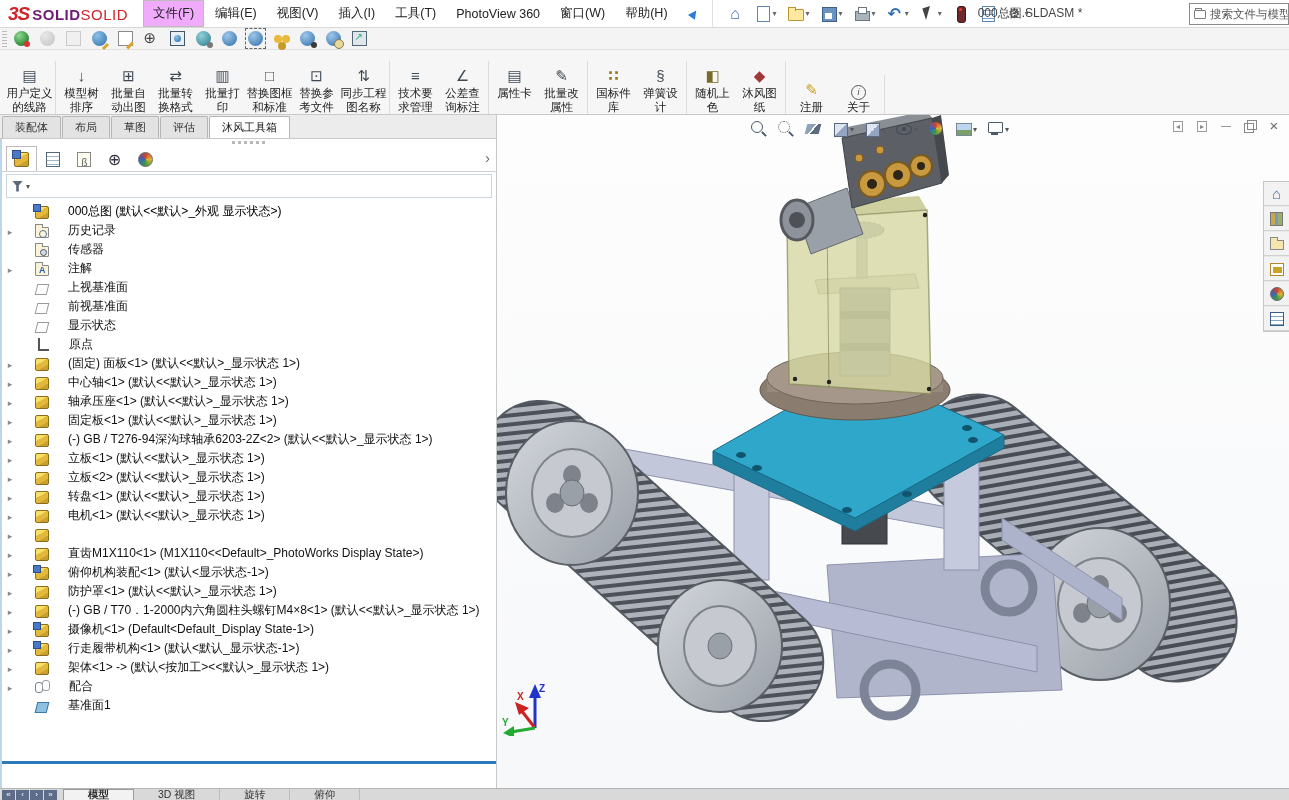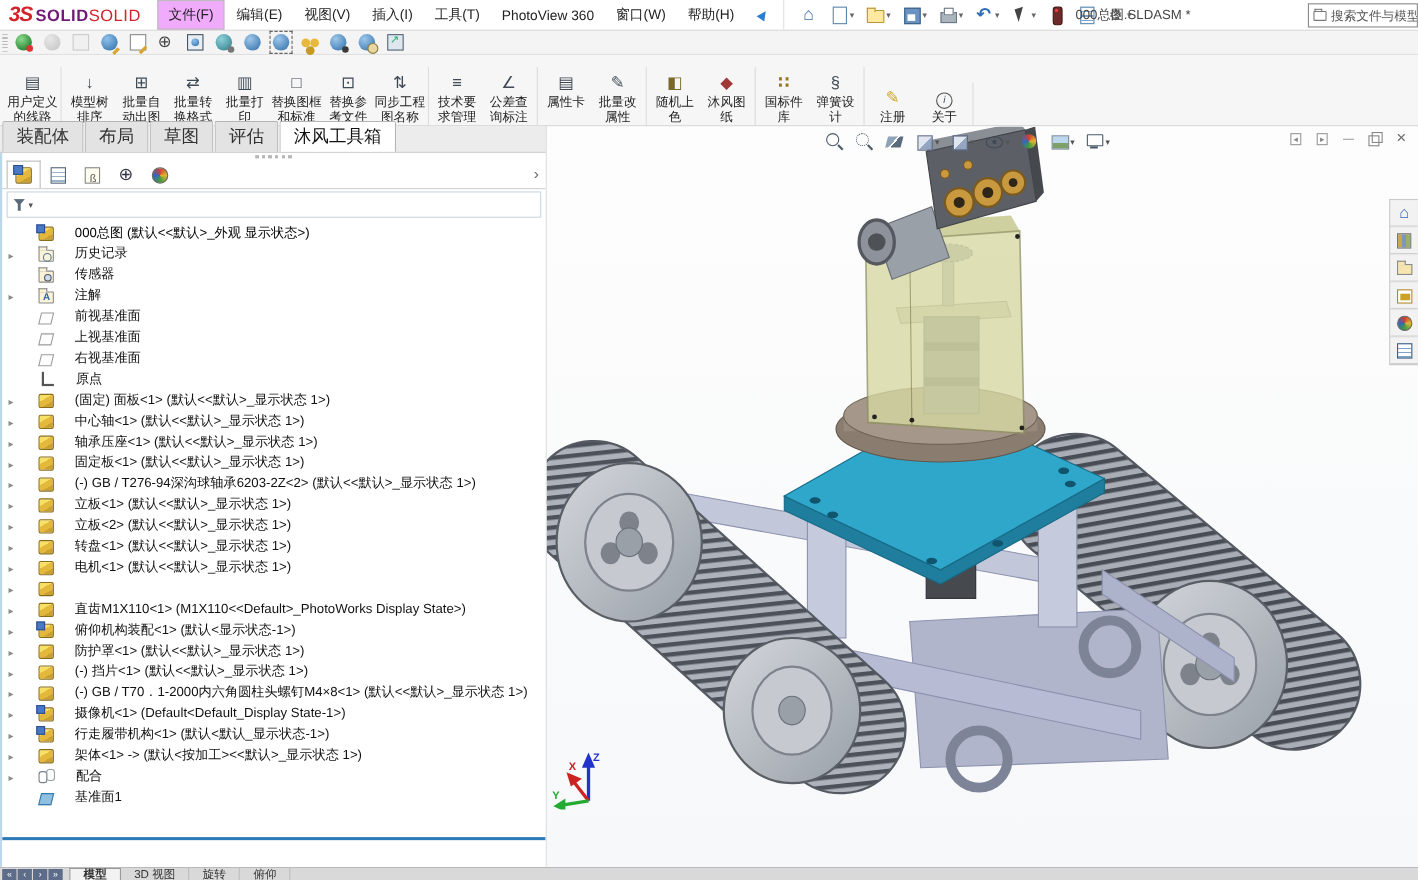--- a/index.html
+++ b/index.html
@@ -95,21 +95,21 @@
   .ricon[data-icon="gb-lib"]::before{content:"∷";color:#9a7a1f;font-weight:bold}
   .ricon[data-icon="spring"]::before{content:"§"}
   .ricon[data-icon="register"]::before{content:"✎";color:#c9a227}
   .ricon[data-icon="about"]::before{content:"i";display:inline-block;width:13px;height:13px;line-height:12px;border:1.2px solid #555;border-radius:50%;font-size:9px;font-style:italic}
   .rl{font-size:11.5px;line-height:14px;color:#222;white-space:nowrap}
 
   
   .main{height:673px;position:relative;background:#fff;display:flex}
   .leftcol{width:497px;flex:none;display:flex;flex-direction:column;border-right:1px solid #c8c8c8}
   .doctabs{height:24px;background:#ececec;border-bottom:1px solid #c9c9c9;display:flex;align-items:flex-end;padding-left:2px}
-  .dtab{padding:3px 12px;border:1px solid #b5b5b5;border-bottom:none;background:#e3e3e3;margin-right:1px;font-size:16px;color:#333;border-radius:2px 2px 0 0}
+  .dtab{padding:3px 12px;border:1px solid #b5b5b5;border-bottom:none;background:#e3e3e3;margin-right:1px;font-size:11px;color:#333;border-radius:2px 2px 0 0}
   .dtab[data-active="true"]{background:#fff;color:#111}
   .panel{flex:1;display:flex;flex-direction:column;background:#fff;border-left:2px solid #bcd6ea;position:relative;overflow:hidden}
   .panel-grip{height:7px;display:flex;justify-content:center;align-items:center}
   .panel-grip::before{content:"";width:34px;height:3px;background:repeating-linear-gradient(90deg,#b8b8b8 0 3px,transparent 3px 6px)}
   .ptabs{height:26px;display:flex;align-items:stretch;border-bottom:1px solid #d0d0d0;padding-left:4px;position:relative}
   .ptab{width:31px;display:flex;align-items:center;justify-content:center;border:1px solid transparent;border-bottom:none}
   .ptab[data-active="true"]{background:#fff;border-color:#bcbcbc}
   .pticon{width:17px;height:17px;display:inline-block;position:relative;text-align:center;line-height:17px}
   .pticon[data-icon="fm-assembly"]{background:linear-gradient(150deg,#f6e066 35%,#e4b83a 35% 70%,#caa02e 70%);border:1px solid #8a6d1c;border-radius:2px;width:15px;height:15px}
   .pticon[data-icon="fm-assembly"]::after{content:"";position:absolute;left:-3px;top:-3px;width:7px;height:7px;background:#4a78c8;border:1px solid #2c4f8a}
@@ -185,21 +185,21 @@
   .tpicon[data-icon="view-palette"]::after{content:"";position:absolute;left:2px;top:3px;width:9px;height:6px;background:#caa227}
   .tpicon[data-icon="appearances"]{border-radius:50%;width:14px;height:14px;background:conic-gradient(#d04030,#ddb530,#3f9a40,#3565c0,#d04030);border:1px solid #666;margin-top:1px}
   .tpicon[data-icon="custom-properties"]{width:14px;height:14px;background:repeating-linear-gradient(#fff 0 3px,#7fa3c8 3px 4px);border:1px solid #3a5f85;margin-top:1px}
   .triad{position:absolute;left:4px;bottom:52px}
 
   
   .statusbar{height:12px;background:#d9d9d9;border-top:1px solid #b5b5b5;display:flex;align-items:stretch;font-size:10.5px}
   .nav{display:flex;gap:1px;padding:0 2px;align-items:center}
   .nav-btn{width:13px;height:10px;background:#5d6c88;color:#fff;display:flex;align-items:center;justify-content:center;font-size:8px;line-height:1}
   .btabs{display:flex;align-items:stretch;margin-left:4px}
-  .btab{padding:0 12px;display:flex;align-items:center;border-right:1px solid #bdbdbd;color:#333}
+  .btab{padding:0 24px;display:flex;align-items:center;border-right:1px solid #bdbdbd;color:#333}
   .btab[data-active="true"]{background:#f2f2f2;font-weight:bold;border:1px solid #9a9a9a;border-bottom:none}
   .vdivider-handle{position:absolute;left:-5px;top:328px;width:9px;height:26px;background:#e3e3e3;border:1px solid #b8b8b8;border-radius:2px;display:flex;align-items:center;justify-content:center;color:#888;font-size:7px}
 </style>
 </head>
 <body>
 
 <div class="app">
 
   <header class="menubar">
     <div class="brand">
@@ -428,46 +428,46 @@
               <span class="rl">批量改</span>
               <span class="rl">属性</span>
             </div>
           </div>
       </div>
 
       <div class="rgroup">
         <div class="rbtns">
 
             <div class="rbtn">
+              <span class="ricon" data-icon="gb-lib"></span>
+              <span class="rl">国标件</span>
+              <span class="rl">库</span>
+            </div>
+
+            <div class="rbtn">
+              <span class="ricon" data-icon="spring"></span>
+              <span class="rl">弹簧设</span>
+              <span class="rl">计</span>
+            </div>
+          </div>
+      </div>
+
+      <div class="rgroup">
+        <div class="rbtns">
+
+            <div class="rbtn">
               <span class="ricon" data-icon="paint"></span>
               <span class="rl">随机上</span>
               <span class="rl">色</span>
             </div>
 
             <div class="rbtn">
               <span class="ricon" data-icon="sheet"></span>
               <span class="rl">沐风图</span>
               <span class="rl">纸</span>
-            </div>
-          </div>
-      </div>
-
-      <div class="rgroup">
-        <div class="rbtns">
-
-            <div class="rbtn">
-              <span class="ricon" data-icon="gb-lib"></span>
-              <span class="rl">国标件</span>
-              <span class="rl">库</span>
-            </div>
-
-            <div class="rbtn">
-              <span class="ricon" data-icon="spring"></span>
-              <span class="rl">弹簧设</span>
-              <span class="rl">计</span>
             </div>
           </div>
       </div>
 
       <div class="rgroup">
         <div class="rbtns">
 
             <div class="rbtn">
               <span class="ricon" data-icon="register"></span>
               <span class="rl">注册</span>
@@ -549,33 +549,33 @@
 
               <div class="tree-row">
                 <span class="tw" data-arrow="true"></span>
                 <span class="ti" data-icon="annotations"></span>
                 <span class="tl">注解</span>
               </div>
 
               <div class="tree-row">
                 <span class="tw" data-arrow="false"></span>
                 <span class="ti" data-icon="plane"></span>
-                <span class="tl">前视基准面</span>
+                <span class="tl">上视基准面</span>
               </div>
 
               <div class="tree-row">
                 <span class="tw" data-arrow="false"></span>
                 <span class="ti" data-icon="plane"></span>
-                <span class="tl">上视基准面</span>
+                <span class="tl">前视基准面</span>
               </div>
 
               <div class="tree-row">
                 <span class="tw" data-arrow="false"></span>
                 <span class="ti" data-icon="plane"></span>
-                <span class="tl">右视基准面</span>
+                <span class="tl">显示状态</span>
               </div>
 
               <div class="tree-row">
                 <span class="tw" data-arrow="false"></span>
                 <span class="ti" data-icon="origin"></span>
                 <span class="tl">原点</span>
               </div>
 
               <div class="tree-row">
                 <span class="tw" data-arrow="true"></span>
@@ -647,25 +647,20 @@
                 <span class="ti" data-icon="subasm"></span>
                 <span class="tl">俯仰机构装配&lt;1&gt; (默认&lt;显示状态-1&gt;)</span>
               </div>
 
               <div class="tree-row">
                 <span class="tw" data-arrow="true"></span>
                 <span class="ti" data-icon="part"></span>
                 <span class="tl">防护罩&lt;1&gt; (默认&lt;&lt;默认&gt;_显示状态 1&gt;)</span>
               </div>
 
-              <div class="tree-row">
-                <span class="tw" data-arrow="true"></span>
-                <span class="ti" data-icon="part"></span>
-                <span class="tl">(-) 挡片&lt;1&gt; (默认&lt;&lt;默认&gt;_显示状态 1&gt;)</span>
-              </div>
 
               <div class="tree-row">
                 <span class="tw" data-arrow="true"></span>
                 <span class="ti" data-icon="part"></span>
                 <span class="tl">(-) GB / T70．1-2000内六角圆柱头螺钉M4×8&lt;1&gt; (默认&lt;&lt;默认&gt;_显示状态 1&gt;)</span>
               </div>
 
               <div class="tree-row">
                 <span class="tw" data-arrow="true"></span>
                 <span class="ti" data-icon="subasm"></span>

